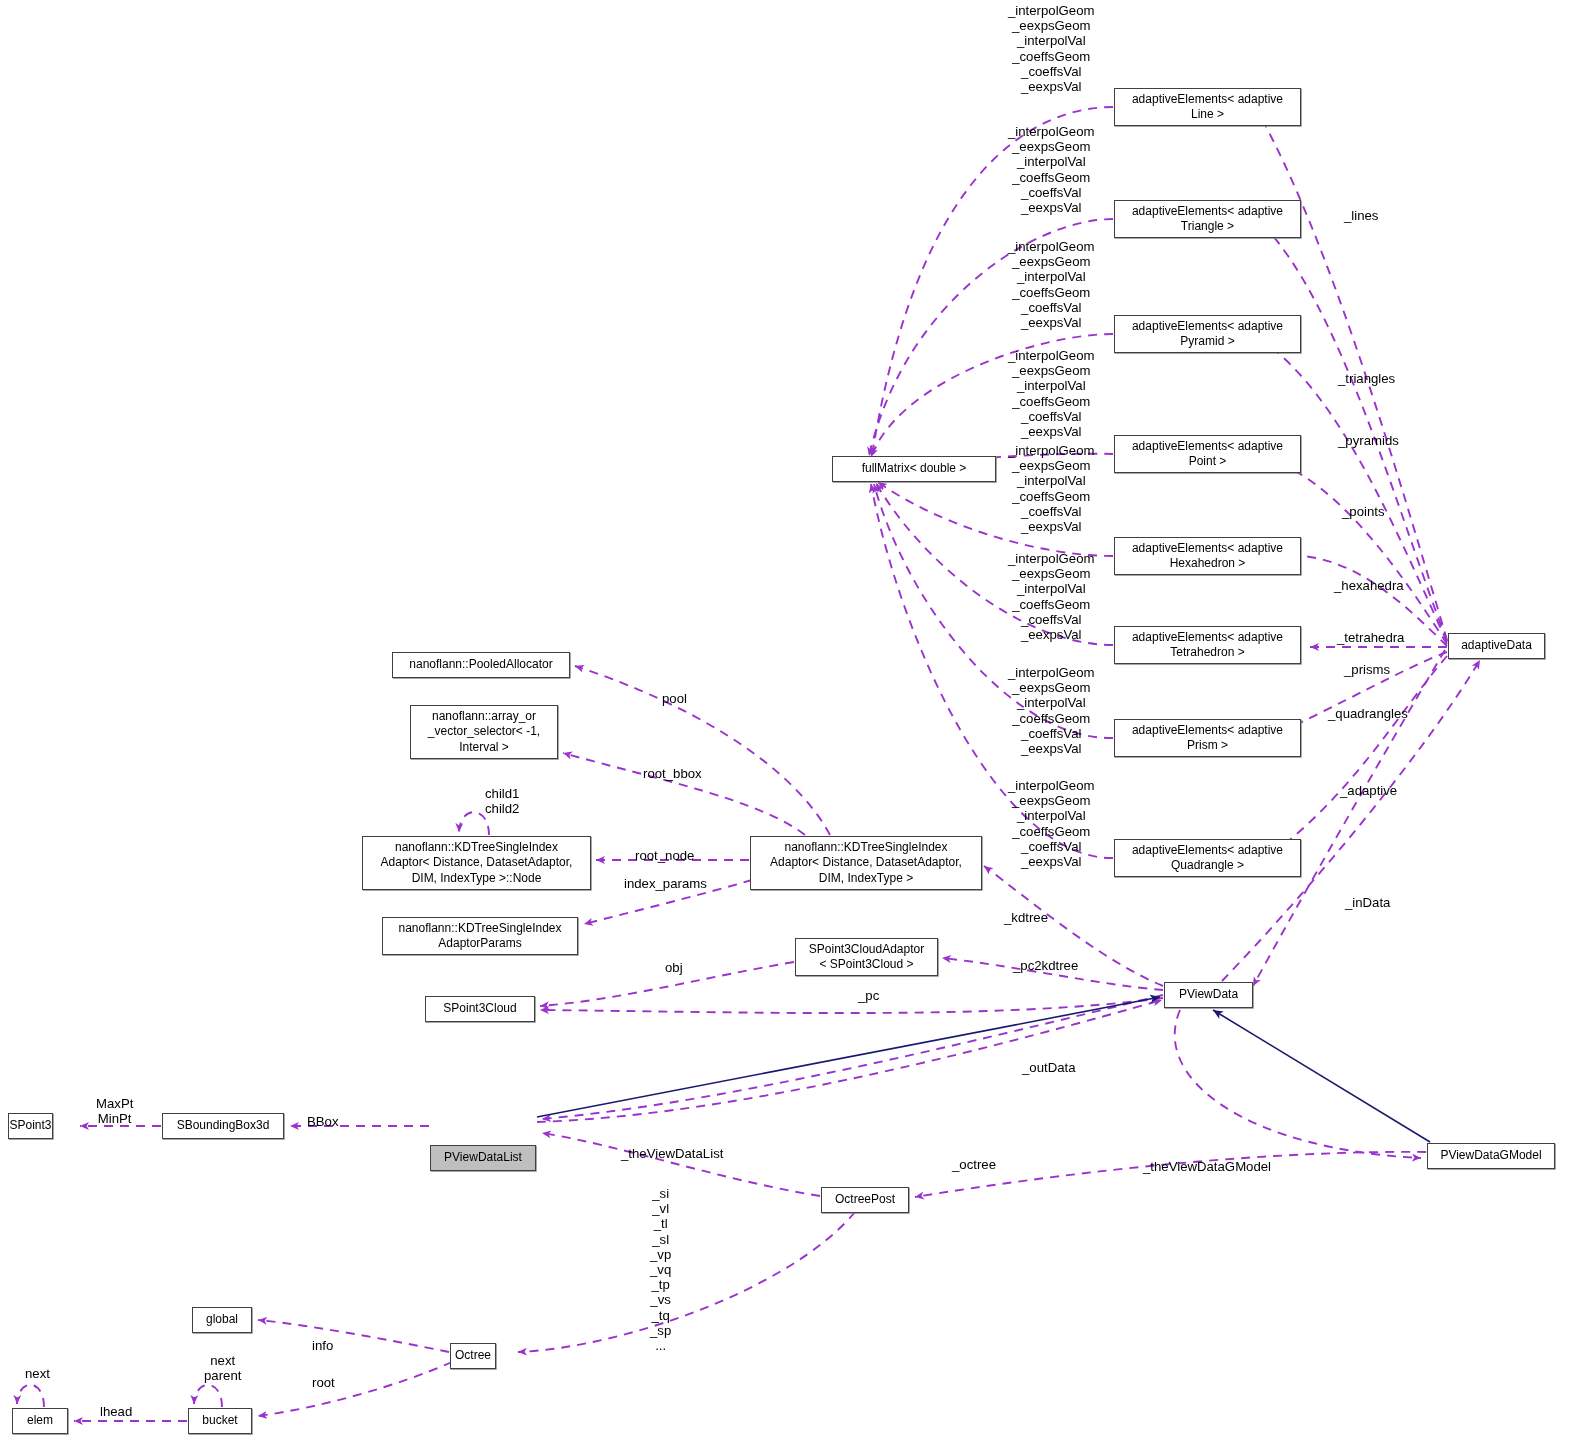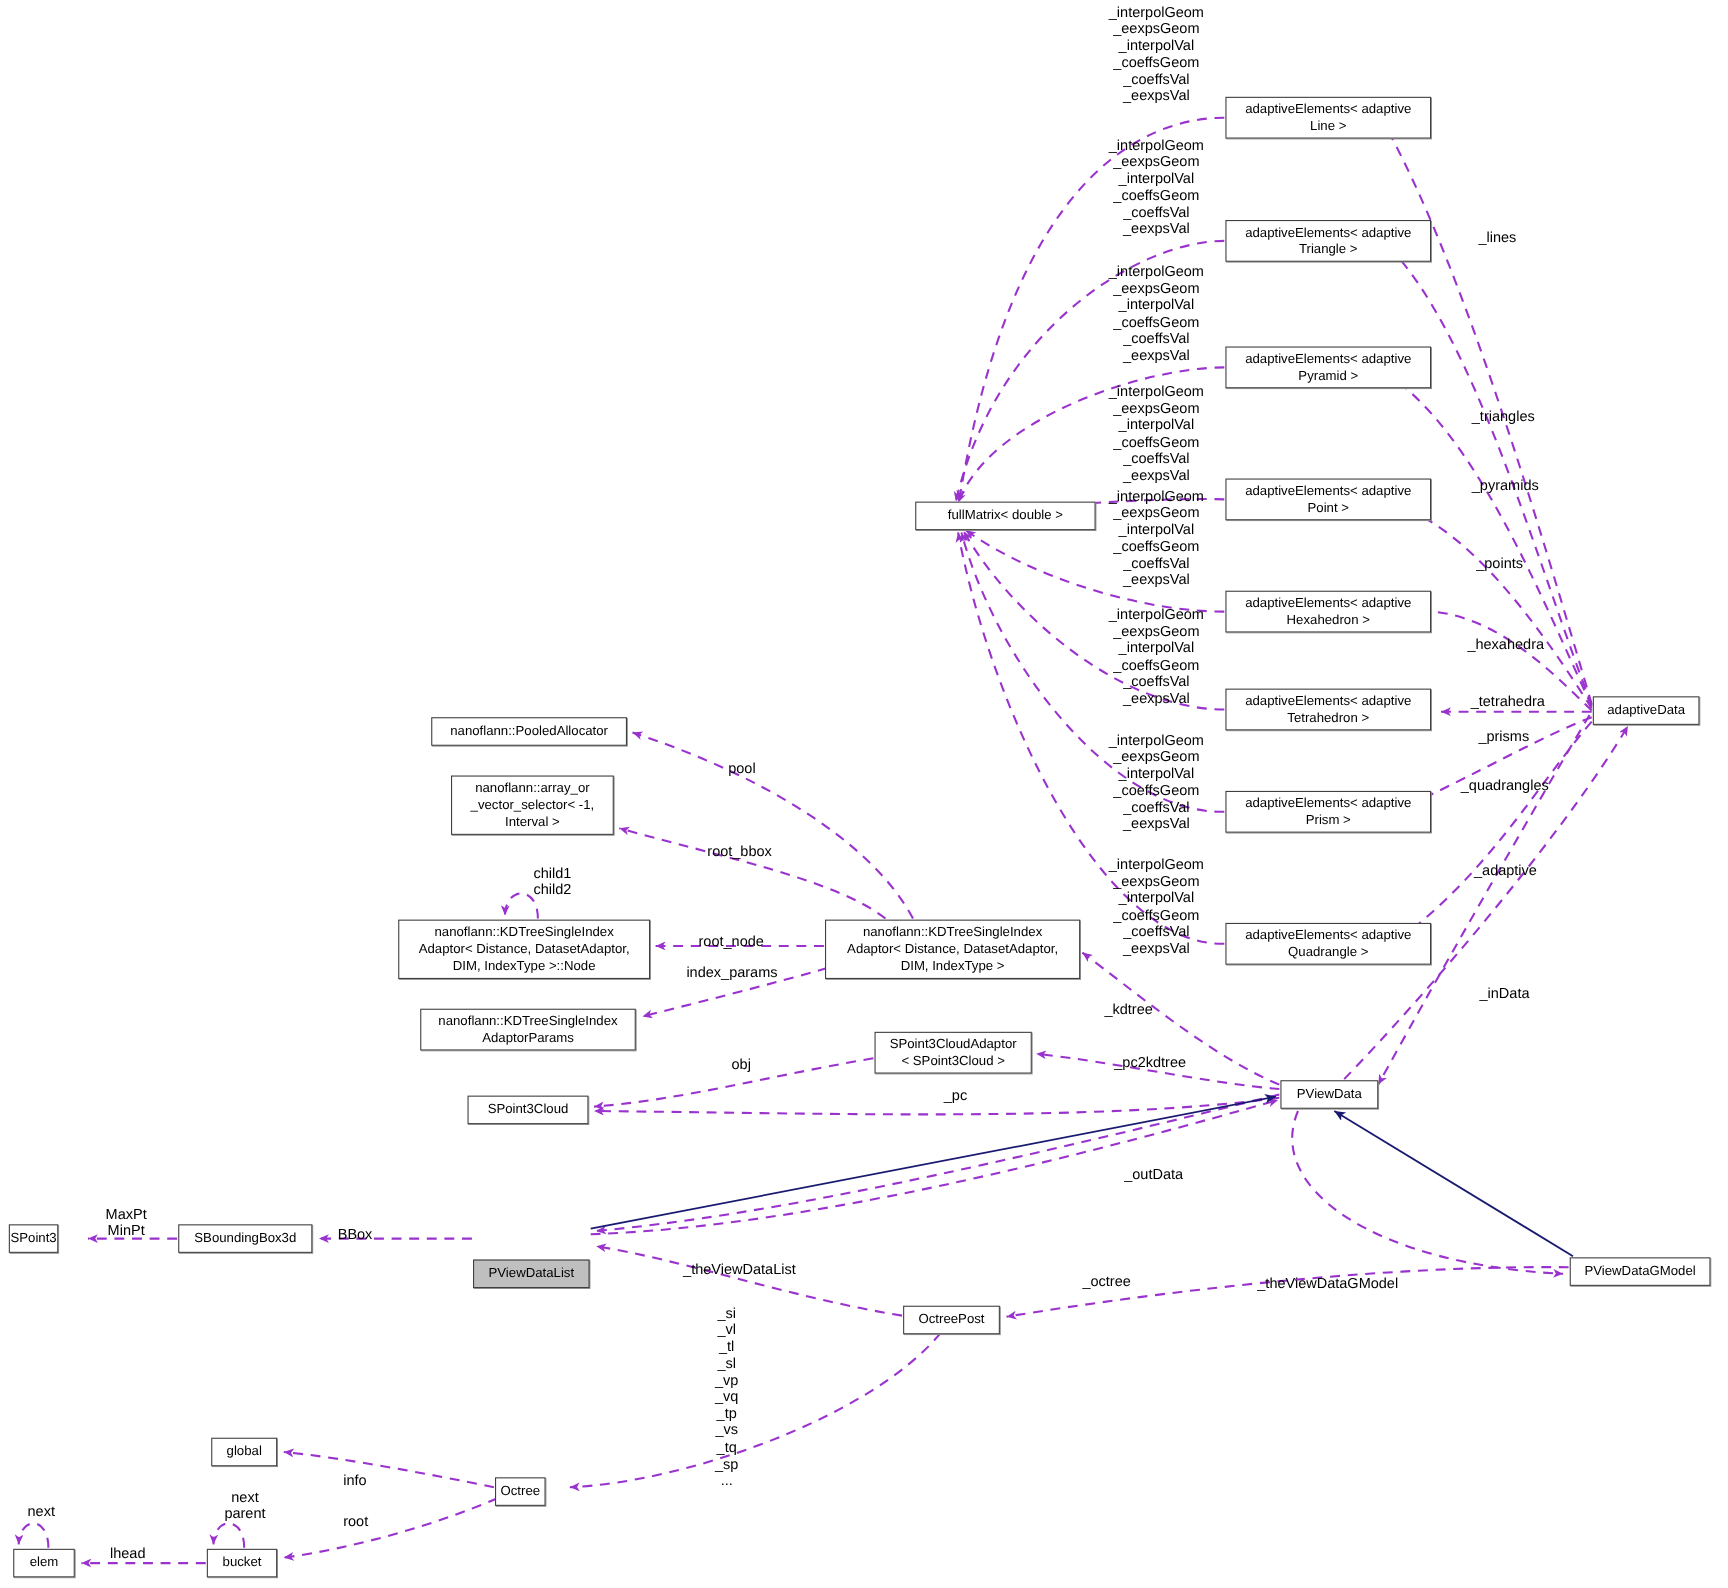--- a/index.html
+++ b/index.html
@@ -266,21 +266,21 @@
       <div class="elabel" style="left: 624px; top: 876px; text-align: left;">index_params</div>
       <div class="elabel" style="left: 1004px; top: 910px; text-align: left;">_kdtree</div>
       <div class="elabel" style="left: 1013px; top: 958px; text-align: left;">_pc2kdtree</div>
       <div class="elabel" style="left: 665px; top: 960px; text-align: right;">obj</div>
       <div class="elabel" style="left: 858px; top: 988px; text-align: left;">_pc</div>
       <div class="elabel" style="left: 1022px; top: 1060px; text-align: left;">_outData</div>
       <div class="elabel" style="left: 96px; top: 1096px; text-align: center;">MaxPt
 MinPt</div>
       <div class="elabel" style="left: 307px; top: 1114px; text-align: left;">BBox</div>
       <div class="elabel" style="left: 1143px; top: 1159px; text-align: left;">_theViewDataGModel</div>
-      <div class="elabel" style="left: 984px; top: 1157px; text-align: left;">_octree</div>
+      <div class="elabel" style="left: 952px; top: 1157px; text-align: left;">_octree</div>
       <div class="elabel" style="left: 621px; top: 1146px; text-align: left;">_theViewDataList</div>
       <div class="elabel" style="left: 650px; top: 1186px; text-align: center;">_si
 _vl
 _tl
 _sl
 _vp
 _vq
 _tp
 _vs
 _tq

